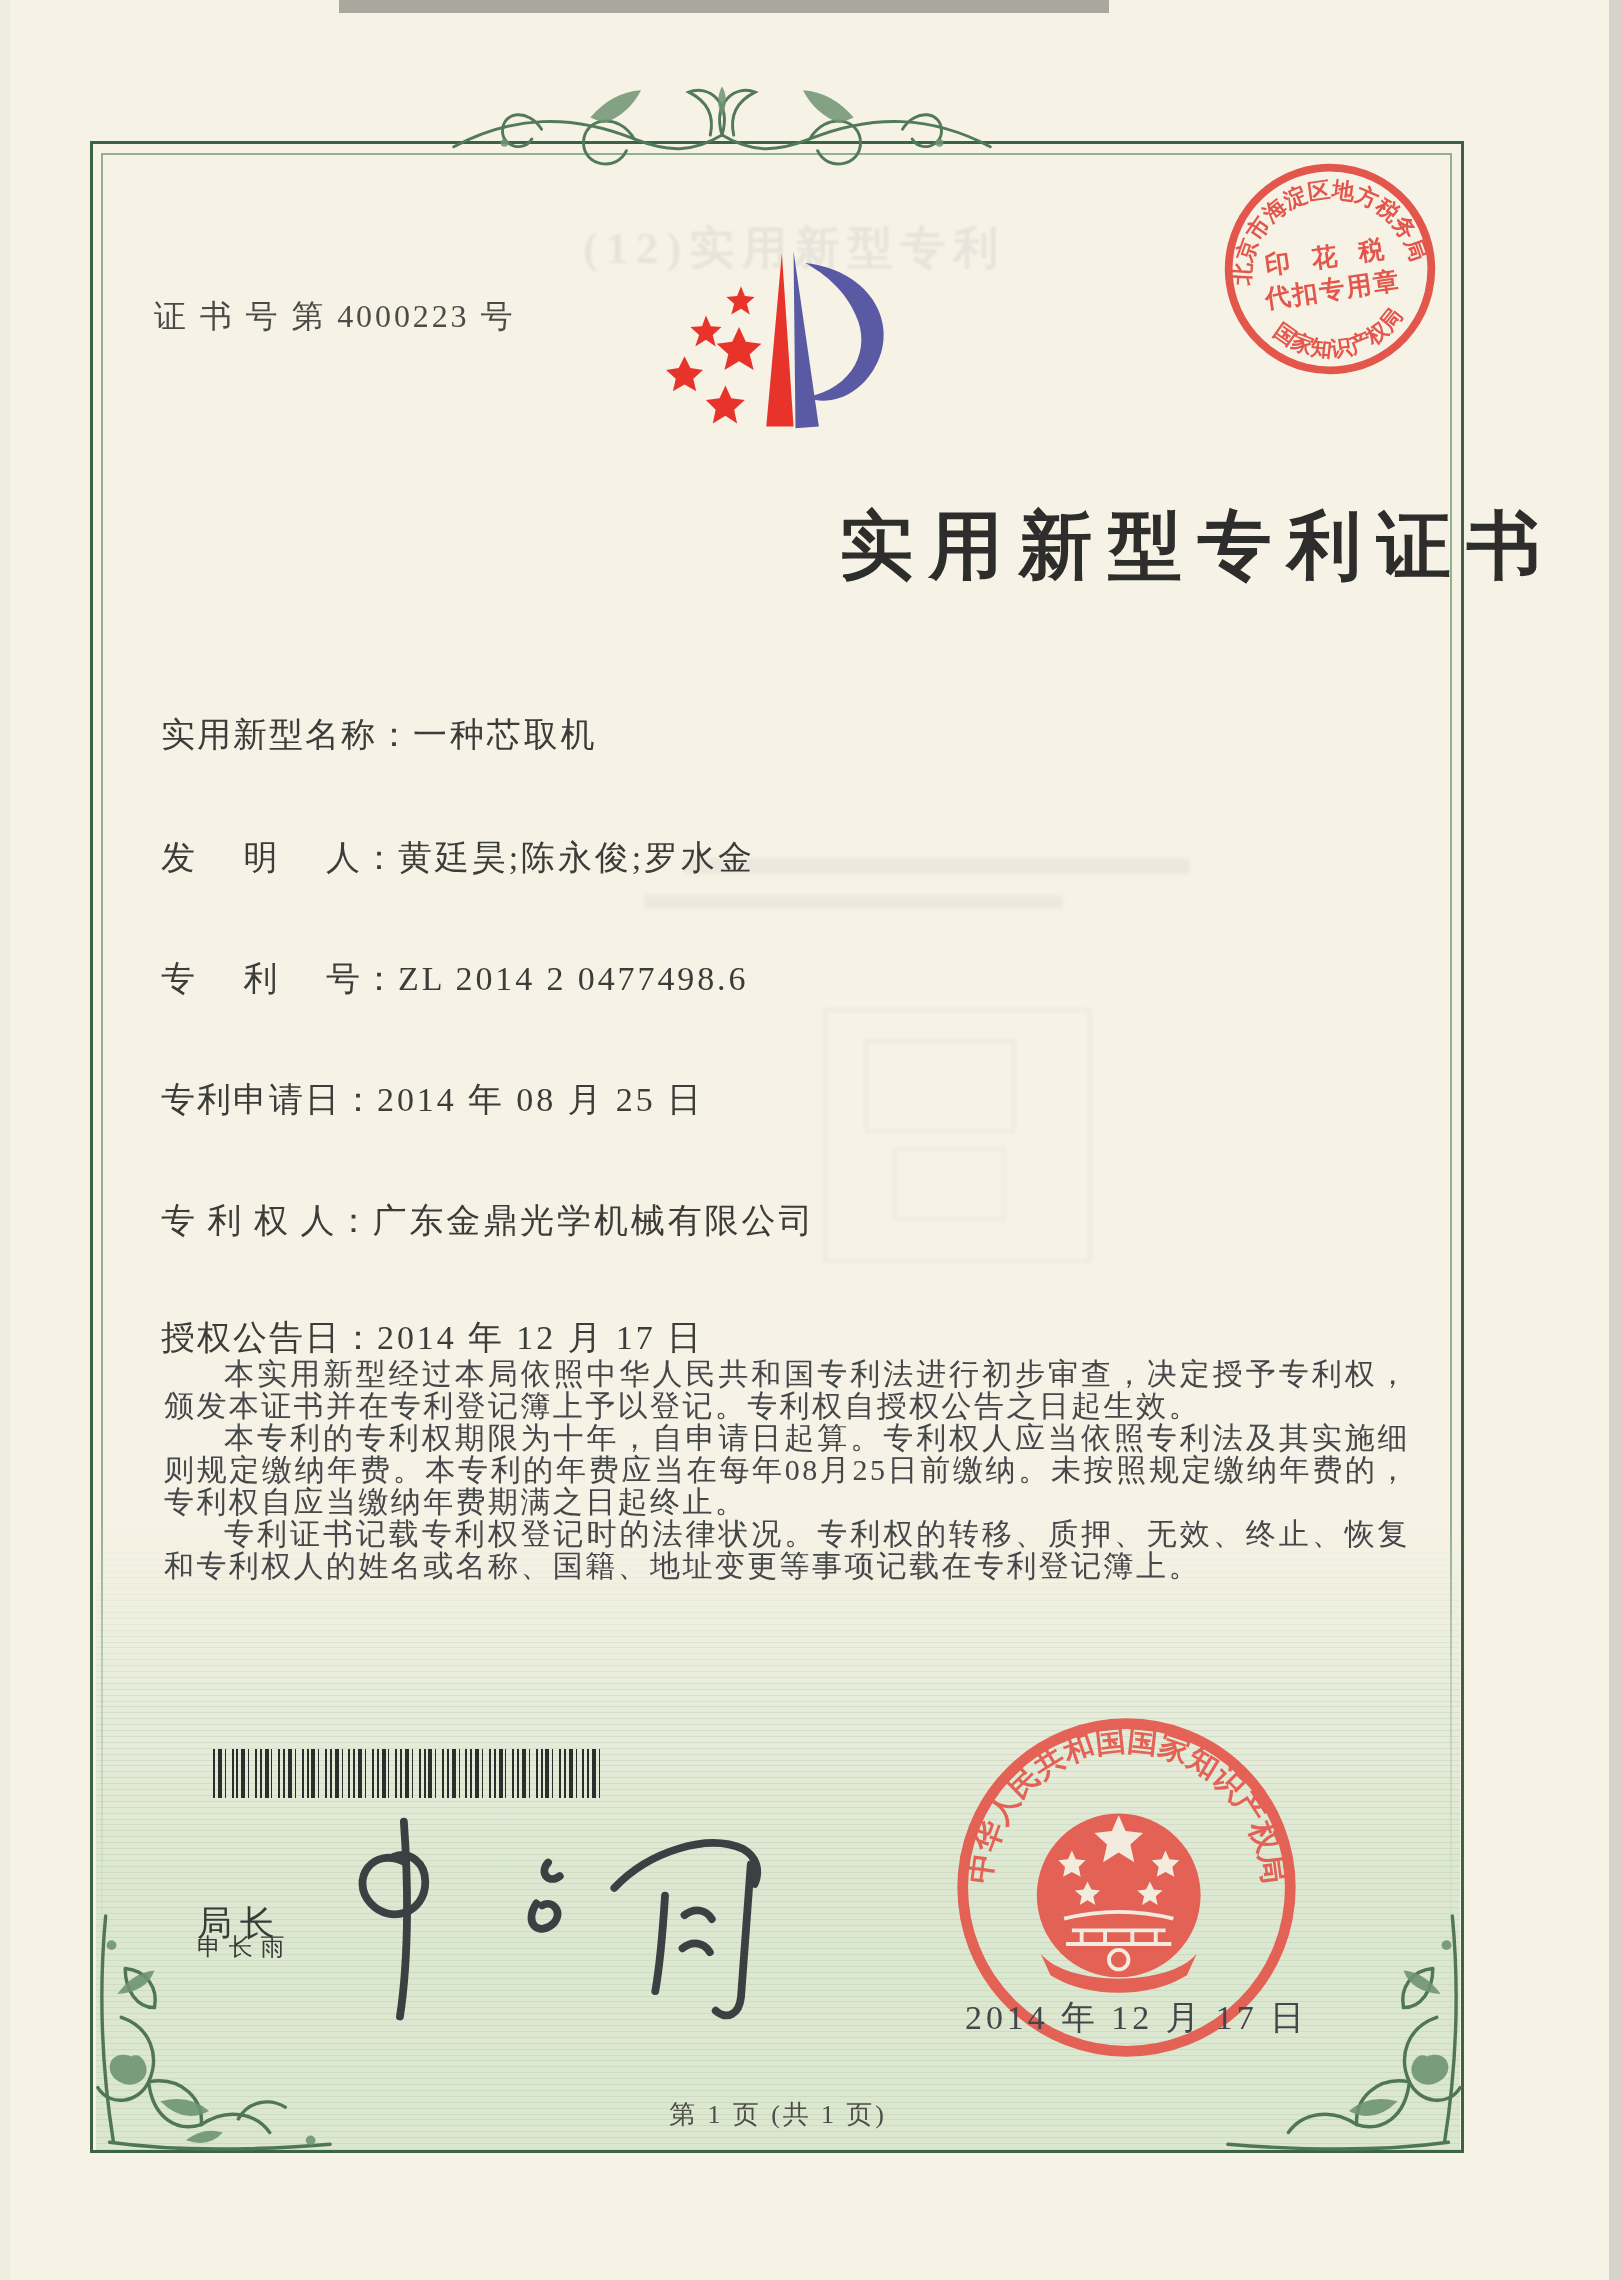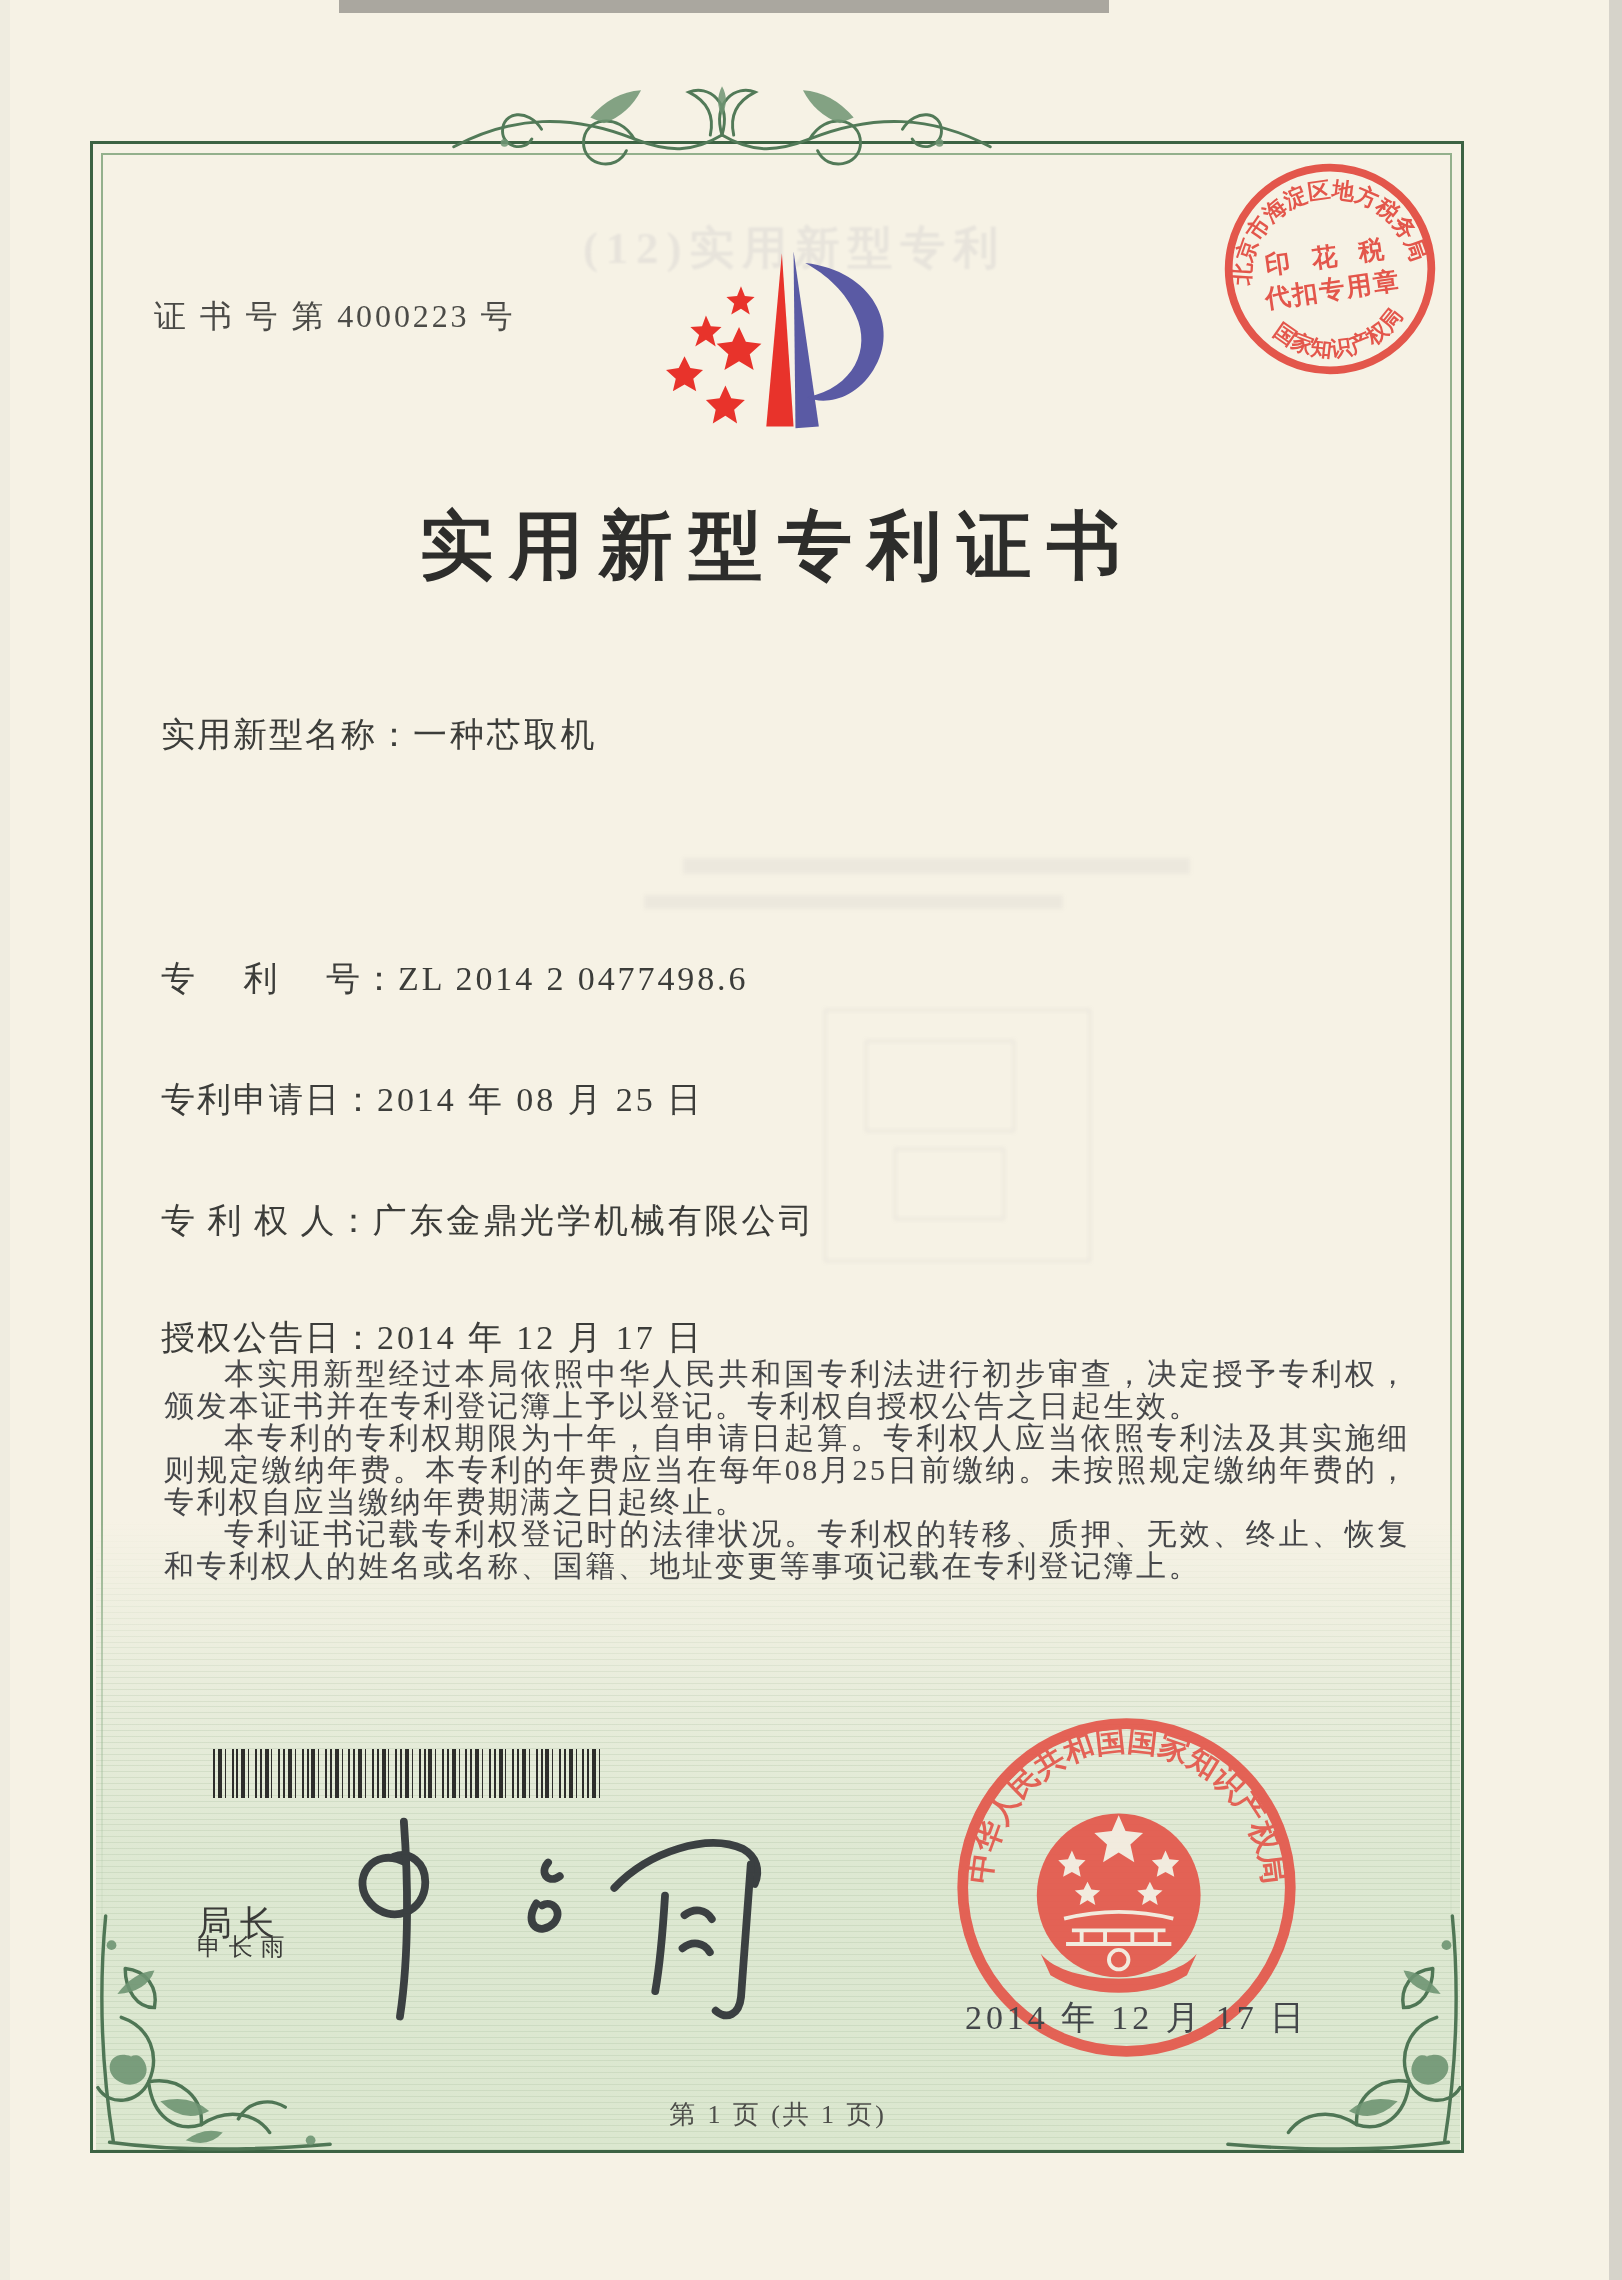--- a/index.html
+++ b/index.html
@@ -15,21 +15,21 @@
   .frame-inner{position:absolute;left:101px;top:153px;width:1351px;height:1989px;border:2px solid #93b08c;box-sizing:border-box;}
 
   
   .guilloche{position:absolute;left:96px;top:1521px;width:1364px;height:629px;
     background:linear-gradient(180deg, rgba(223,233,213,0) 0%, rgba(223,233,213,.55) 25%, rgba(219,231,208,.92) 55%, #dbe7cf 100%);}
   .guilloche .lines{position:absolute;inset:0;opacity:.55;
     background:repeating-linear-gradient(0deg, rgba(150,175,140,.38) 0 1px, rgba(255,255,255,0) 1px 5.9px);
     -webkit-mask-image:linear-gradient(180deg,transparent 0,black 30%);mask-image:linear-gradient(180deg,transparent 0,black 30%);}
 
   .cert-number{position:absolute;left:154px;top:295px;font-size:32px;letter-spacing:2.9px;color:#4b4b47;}
-  .cert-title{position:absolute;left:0;top:497px;width:1556px;text-align:center;font-size:74px;font-weight:bold;letter-spacing:15.6px;color:#2d2d2b;}
+  .cert-title{position:absolute;left:0;top:497px;width:1556px;text-align:right;font-size:74px;font-weight:bold;letter-spacing:15.6px;color:#2d2d2b;}
 
   
   .ghost{color:#5a5a80;opacity:.09;position:absolute;filter:blur(1px);}
   .ghost-title{left:583px;top:218px;font-size:45px;font-weight:bold;letter-spacing:7.8px;}
   .ghost-bar{position:absolute;background:rgba(110,110,125,.07);filter:blur(2px);}
   .ghost-drawing{position:absolute;left:824px;top:1009px;width:263px;height:249px;border:2.9px solid rgba(110,110,125,.10);filter:blur(2px);}
   .ghost-drawing i{position:absolute;display:block;border:2.9px solid rgba(110,110,125,.10);}
 
   
   .logo{position:absolute;left:612px;top:222px;}
@@ -166,20 +166,23 @@
     </text>
     <text font-size="22" font-weight="bold" fill="#e2463b" font-family="'Liberation Serif',serif">
       <textPath href="#stampBottom" startOffset="50%" text-anchor="middle">国家知识产权局</textPath>
     </text>
     <text x="116" y="112" text-anchor="middle" font-size="26" font-weight="bold" fill="#e2463b" letter-spacing="8" font-family="'Liberation Serif',serif">印 花 税</text>
     <text x="116" y="146" text-anchor="middle" font-size="26" font-weight="bold" fill="#e2463b" letter-spacing="2" font-family="'Liberation Serif',serif">代扣专用章</text>
   </svg>
 
   <div class="field" style="top:712px;">
     <span class="lbl">实用新型名称：</span><span class="val">一种芯取机</span>
+  </div>
+  <div class="field" style="top:835px;">
+    <span class="lbl">发　 明 　人：</span><span class="val">黄廷昊;陈永俊;罗水金</span>
   </div>
   <div class="field" style="top:956px;">
     <span class="lbl">专　 利 　号：</span><span class="val">ZL 2014 2 0477498.6</span>
   </div>
   <div class="field" style="top:1077px;">
     <span class="lbl">专利申请日：</span><span class="val">2014 年 08 月 25 日</span>
   </div>
   <div class="field" style="top:1198px;">
     <span class="lbl">专 利 权 人：</span><span class="val">广东金鼎光学机械有限公司</span>
   </div>

